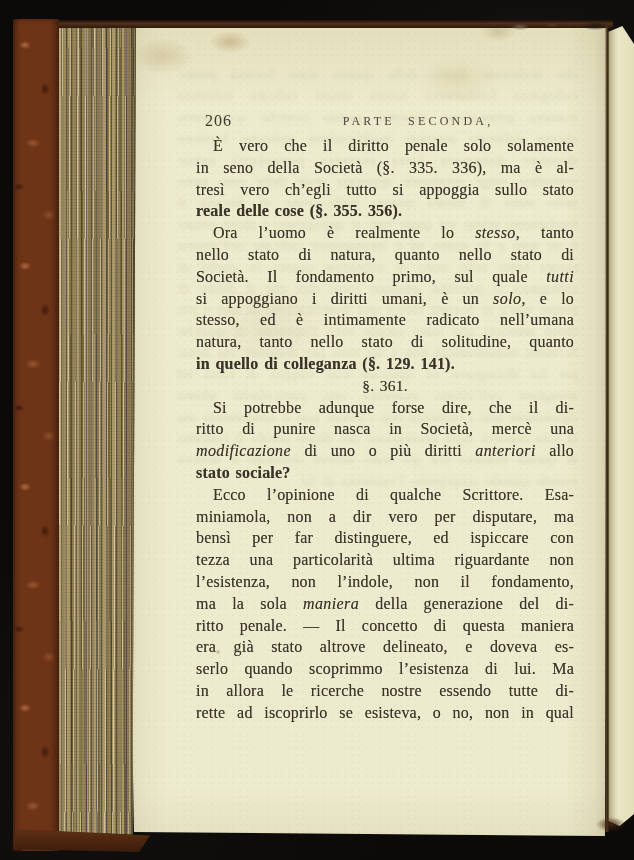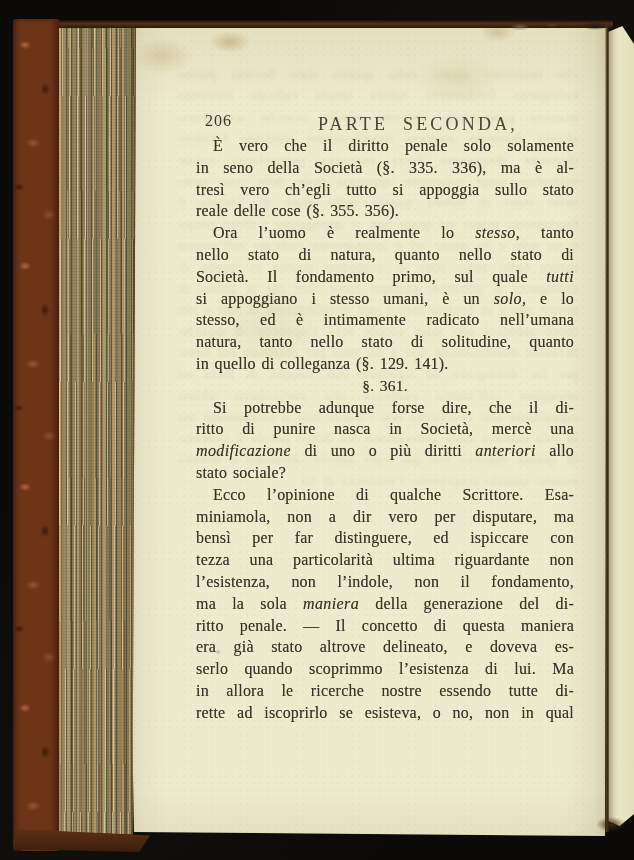--- a/index.html
+++ b/index.html
@@ -97,27 +97,27 @@
 
   
   .text-col { position:absolute; left:78px; top:85px; width:378px; color:#39342a; }
   .header-row { position:relative; height:23px; }
   .page-number {
     position:absolute; left:9px; top:3px; font-size:16px; letter-spacing:1px; color:#3d382e;
   }
   .running-header {
     position:absolute; left:0; right:0; top:5px; text-align:center;
     transform:translateX(33px);
-    font-size:18px; letter-spacing:3.2px; word-spacing:7px; color:#4a443a;
+    font-size:12px; letter-spacing:3.2px; word-spacing:7px; color:#4a443a;
   }
   .body-lines { margin-top:3px; font-size:16px; line-height:21.8px;
     word-spacing:1.5px; letter-spacing:0.2px;
     text-shadow:0 0 0.5px rgba(57,52,42,0.55); }
   .line { text-align:justify; text-align-last:justify; white-space:normal; }
-  .line.left { text-align-last:left; }
+  .line.left { text-align-last:left;font-weight:bold; }
   .line.center { text-align:center; text-align-last:center; font-size:15.5px; }
   .line.indent span:first-child::before,
   .line.indent i:first-child::before { content:""; display:inline-block; width:17px; }
   .line i { letter-spacing:0.4px; }
 
   
   .crease {
     position:absolute; left:605px; top:26px; width:4px; height:806px; z-index:6;
     background:linear-gradient(90deg, rgba(90,70,40,0.2), #55422a 45%, #2e2212 70%, rgba(60,45,25,0.4));
   }
@@ -148,21 +148,21 @@
         <span class="running-header">PARTE SECONDA,</span>
       </div>
       <div class="body-lines" id="body-lines">
           <div class="line justify indent"><span>È vero che il diritto penale solo solamente</span></div>
           <div class="line justify"><span>in seno della Società (§. 335. 336), ma è al-</span></div>
           <div class="line justify"><span>tresì vero ch’egli tutto si appoggia sullo stato</span></div>
           <div class="line left"><span>reale delle cose (§. 355. 356).</span></div>
           <div class="line justify indent"><span>Ora l’uomo è realmente lo </span><i>stesso</i><span>, tanto</span></div>
           <div class="line justify"><span>nello stato di natura, quanto nello stato di</span></div>
           <div class="line justify"><span>Società. Il fondamento primo, sul quale </span><i>tutti</i><span></span></div>
-          <div class="line justify"><span>si appoggiano i stesso umani, è un </span><i>solo</i><span>, e lo</span></div>
+          <div class="line justify"><span>si appoggiano i diritti umani, è un </span><i>solo</i><span>, e lo</span></div>
           <div class="line justify"><span>stesso, ed è intimamente radicato nell’umana</span></div>
           <div class="line justify"><span>natura, tanto nello stato di solitudine, quanto</span></div>
           <div class="line left"><span>in quello di colleganza (§. 129. 141).</span></div>
           <div class="line center"><span>§. 361.</span></div>
           <div class="line justify indent"><span>Si potrebbe adunque forse dire, che il di-</span></div>
           <div class="line justify"><span>ritto di punire nasca in Società, mercè una</span></div>
           <div class="line justify"><span></span><i>modificazione</i><span> di uno o più diritti </span><i>anteriori</i><span> allo</span></div>
           <div class="line left"><span>stato sociale?</span></div>
           <div class="line justify indent"><span>Ecco l’opinione di qualche Scrittore. Esa-</span></div>
           <div class="line justify"><span>miniamola, non a dir vero per disputare, ma</span></div>

